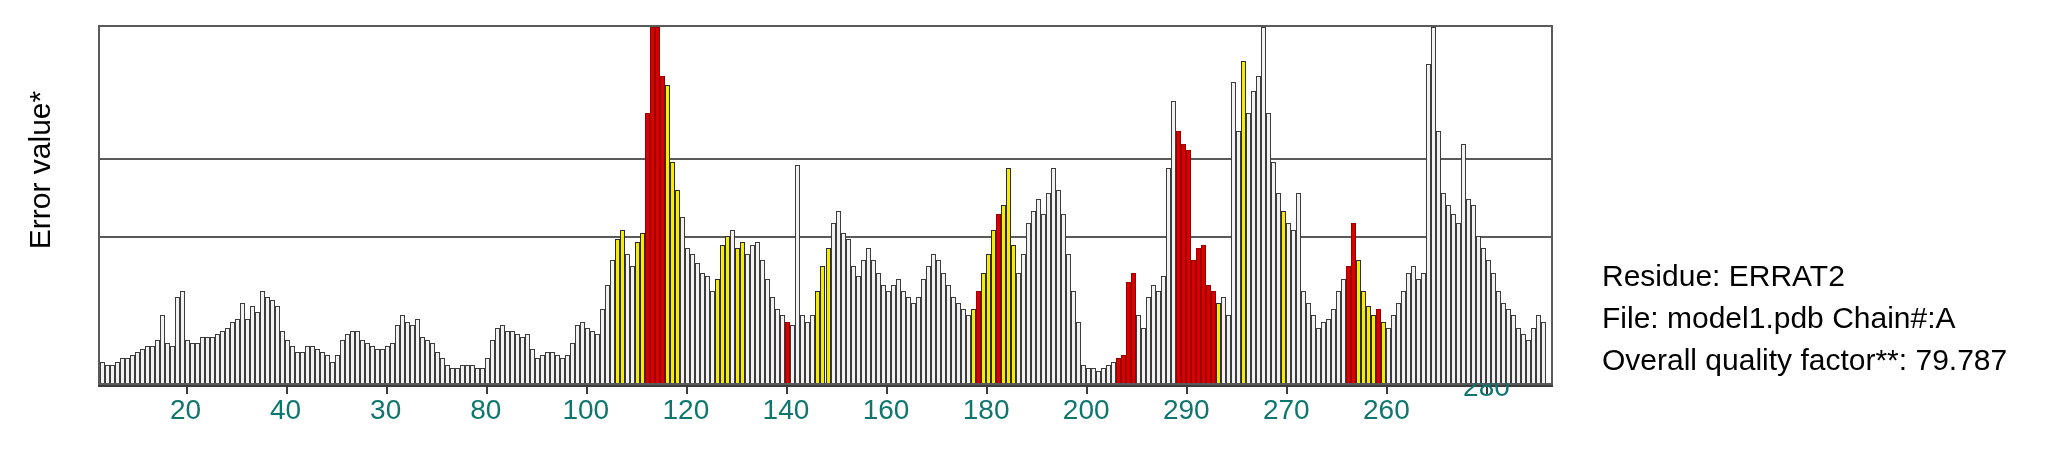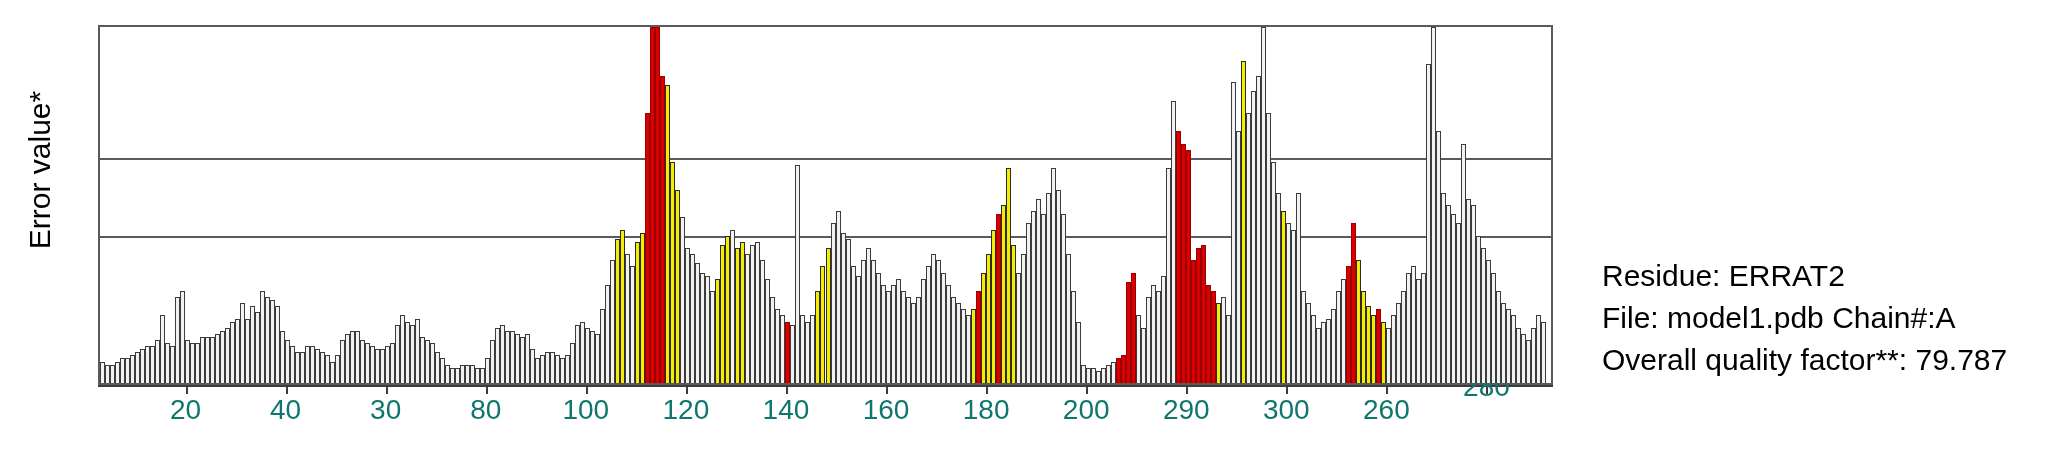--- a/index.html
+++ b/index.html
@@ -380,21 +380,21 @@
       <div class="xtick" style="left: 785.974px; top: 394px;">140</div>
       <div class="xtickmark" style="left: 886.043px; top: 385px; position: absolute;"></div>
       <div class="xtick" style="left: 886.043px; top: 394px;">160</div>
       <div class="xtickmark" style="left: 986.112px; top: 385px; position: absolute;"></div>
       <div class="xtick" style="left: 986.112px; top: 394px;">180</div>
       <div class="xtickmark" style="left: 1086.18px; top: 385px; position: absolute;"></div>
       <div class="xtick" style="left: 1086.18px; top: 394px;">200</div>
       <div class="xtickmark" style="left: 1186.25px; top: 385px; position: absolute;"></div>
       <div class="xtick" style="left: 1186.25px; top: 394px;">290</div>
       <div class="xtickmark" style="left: 1286.32px; top: 385px; position: absolute;"></div>
-      <div class="xtick" style="left: 1286.32px; top: 394px;">300</div>
+      <div class="xtick" style="left: 1286.32px; top: 394px;">270</div>
       <div class="xtickmark" style="left: 1386.39px; top: 385px; position: absolute;"></div>
       <div class="xtick" style="left: 1386.39px; top: 394px;">260</div>
       <div class="xtickmark" style="left: 1486.46px; top: 385px; position: absolute;"></div>
       <div class="xtick" style="left: 1486.46px; top: 371px;">280</div>
     </div>
 
   <div id="info">
     <div>Residue: ERRAT2</div>
     <div>File: model1.pdb Chain#:A</div>
     <div>Overall quality factor**: 79.787</div>

